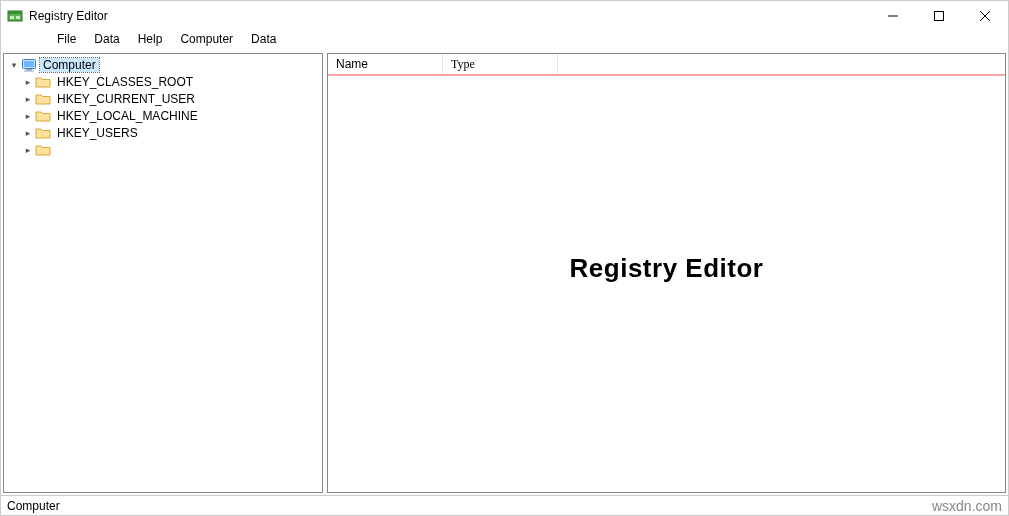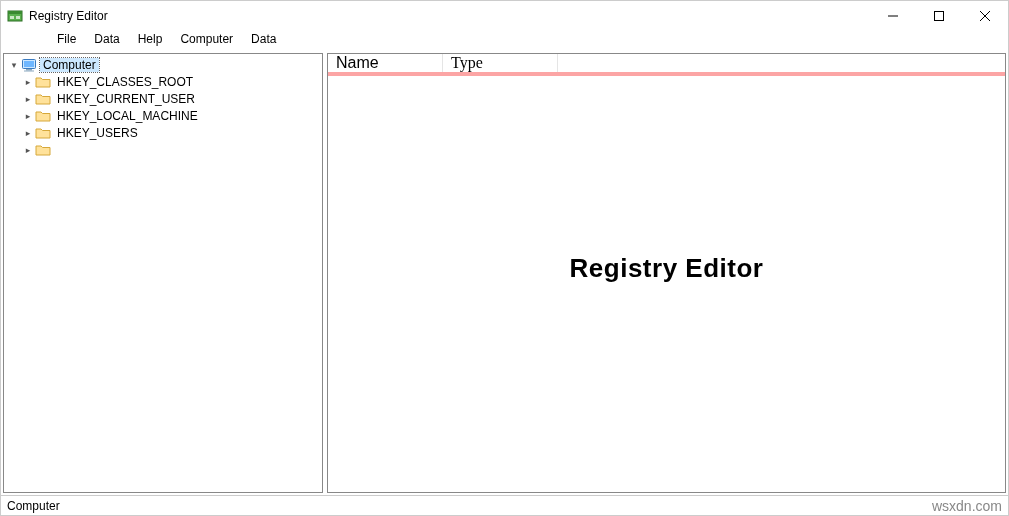--- a/index.html
+++ b/index.html
@@ -82,24 +82,23 @@
     .tree-label { padding: 0 3px; }
     .tree-label.selected {
       background: #cce8ff;
       outline: 1px dotted #666;
     }
     .child { padding-left: 18px; }
     
     .list-header {
       display: flex;
       height: 22px;
-      border-bottom: 4px solid #fca5a5;
-      font-size: 16px;
+      border-bottom: 2px solid #fca5a5;
+      font-size: 12px;
       user-select: none;
-      align-items: flex-end;
     }
     .col {
       display: flex; align-items: center;
       padding: 0 8px;
       border-right: 1px solid #e5e5e5;
     }
     .col.name { width: 115px; }
     .col.type { width: 115px; font-family: Liberation Serif, serif; }
     .col.data { flex: 1; border-right: 1px solid #e5e5e5; max-width: 290px; }
     .col.spacer { flex: 1; border-right: none; }

